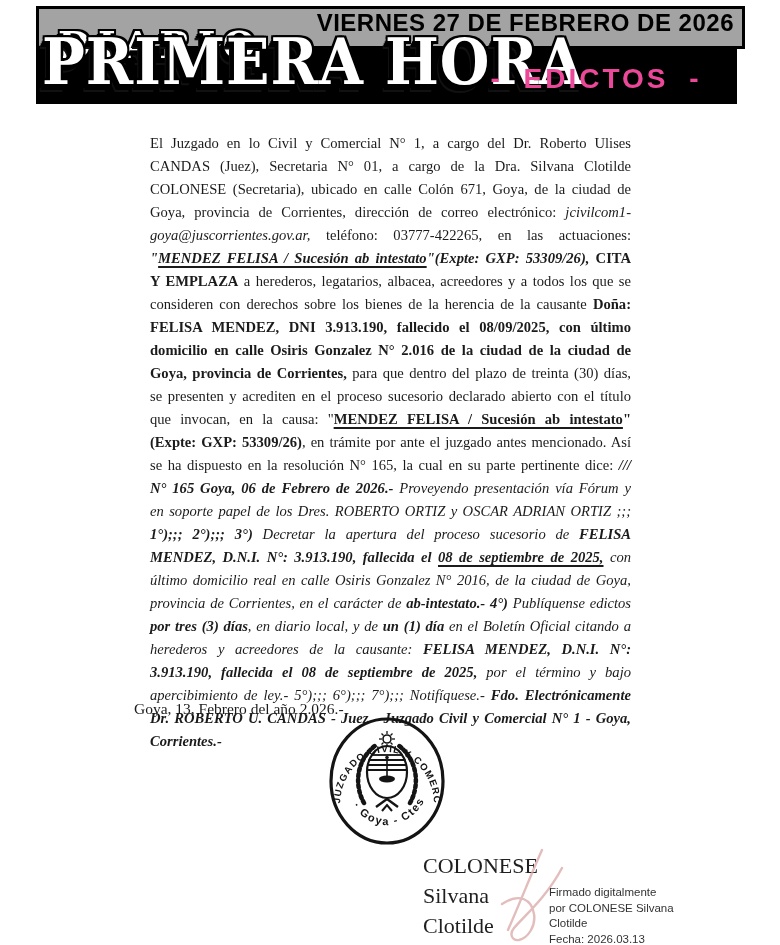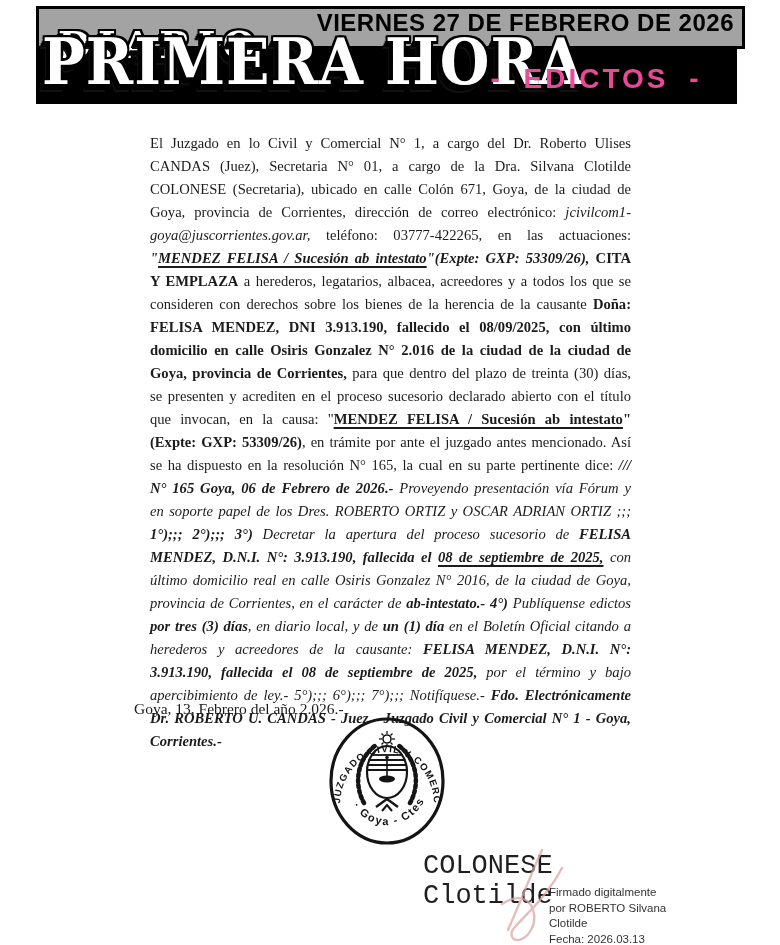--- a/index.html
+++ b/index.html
@@ -62,21 +62,21 @@
 
   
   .seal { position:absolute; left:326px; top:715px; width:122px; height:132px; }
   .seal text {
     font-family:"Liberation Sans", sans-serif; font-weight:bold; fill:#141414;
   }
 
   
   .sig-name {
     position:absolute; left:423px; top:851px;
-    font-family:Liberation Mono, monospace; font-size:27px;
+    font-family:Liberation Serif, serif; font-size:22px;
     line-height:30px; color:#1f1f1f;
   }
   .sig-flourish { position:absolute; left:498px; top:846px; width:70px; height:100px; }
   .sig-details {
     position:absolute; left:549px; top:885px;
     font-family:"Liberation Sans", sans-serif; font-size:11.5px;
     line-height:15.5px; color:#333;
   }
 </style>
 </head>
@@ -138,26 +138,27 @@
       <path d="M 38,88 C 28,70 30,45 50,30" stroke-width="4.5" stroke-dasharray="2.5,3" stroke-linecap="round"></path>
       <path d="M 84,88 C 94,70 92,45 72,30" stroke-width="4.5" stroke-dasharray="2.5,3" stroke-linecap="round"></path>
 
       <path d="M 50,92 L 61,84 L 72,92" stroke-width="2.4"></path>
       <path d="M 56,96 L 61,90 L 66,96" stroke-width="2"></path>
     </g>
   </svg>
 
   <div class="sig-name">
     <div>COLONESE</div>
+    <div>Silvana</div>
     <div>Clotilde</div>
   </div>
   <svg class="sig-flourish" viewBox="0 0 70 100">
     <path d="M 44,4 C 34,26 24,52 10,84 M 4,58 C 22,46 34,54 36,68 C 38,80 30,92 21,94 C 14,95 11,88 16,82 C 26,70 48,52 64,22" fill="none" stroke="#d9a6a6" stroke-width="2.4" opacity="0.75" stroke-linecap="round"></path>
   </svg>
   <div class="sig-details">
     <div>Firmado digitalmente</div>
-    <div>por ROBERTO Silvana</div>
+    <div>por COLONESE Silvana</div>
     <div>Clotilde</div>
     <div>Fecha: 2026.03.13</div>
     <div>11:38:35 -03'04'</div>
   </div>
 
 </div>
 
 </body></html>

